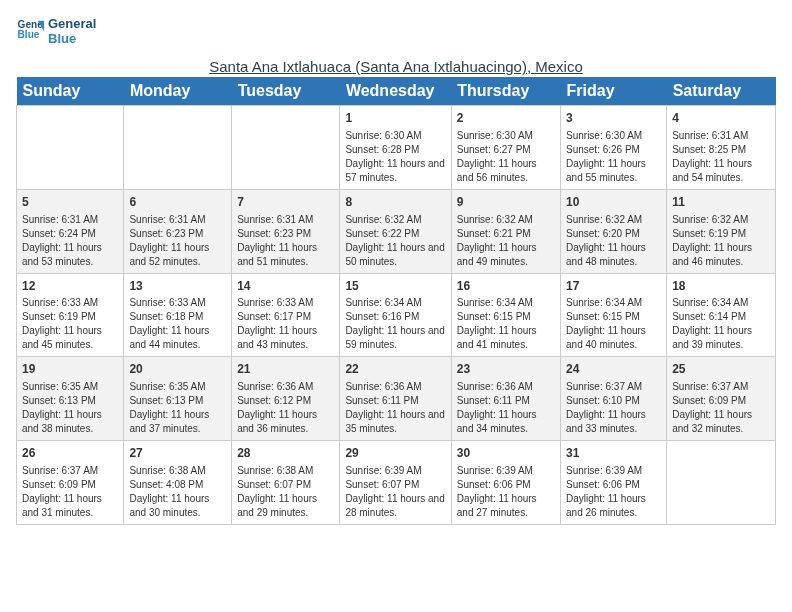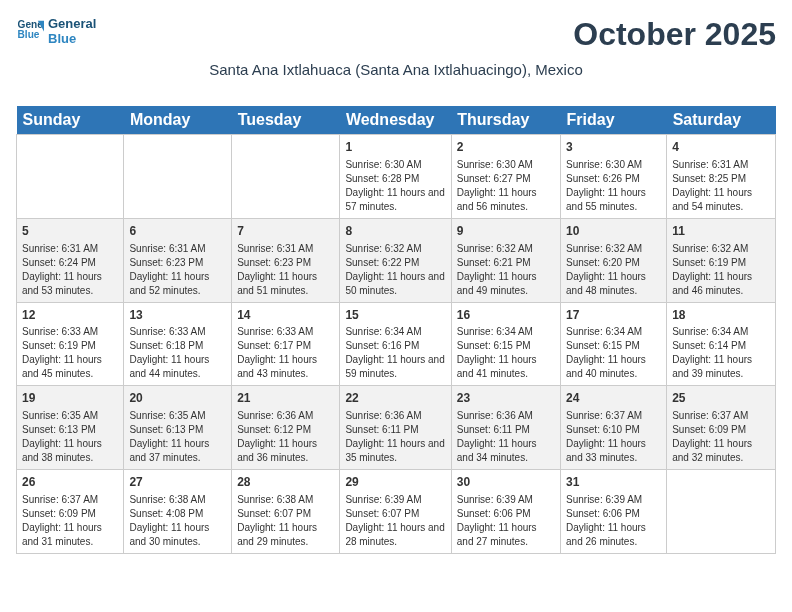--- a/index.html
+++ b/index.html
@@ -24,22 +24,23 @@
       text-align: right;
       font-size: 32px;
       font-weight: bold;
       color: #2c3e50;
       margin-bottom: 4px;
     }
     .location-title {
       text-align: center;
       font-size: 15px;
       color: #2c3e50;
-      margin-bottom: 28px;
+      margin-bottom: 2px;
       font-weight: normal;
+      text-decoration: underline;
     }
     .top-section {
       display: flex;
       justify-content: space-between;
       align-items: flex-start;
       margin-bottom: 4px;
     }
     table {
       width: 100%;
       border-collapse: collapse;
@@ -87,21 +88,20 @@
     <svg class="logo-icon" viewBox="0 0 36 36" xmlns="http://www.w3.org/2000/svg">
       <text x="2" y="16" font-size="13" font-weight="bold" fill="#1a5276">General</text>
       <text x="2" y="28" font-size="13" font-weight="bold" fill="#2e86c1">Blue</text>
       <polygon points="28,6 36,6 36,20" fill="#2e86c1"></polygon>
     </svg>
     <div>
       <div style="font-size:13px;font-weight:bold;color:#1a5276;">General</div>
       <div style="font-size:13px;font-weight:bold;color:#2e86c1;">Blue</div>
     </div>
   </div>
-  <div class="month-title">October 2025</div>
 </div>
 
 <div class="location-title">Santa Ana Ixtlahuaca (Santa Ana Ixtlahuacingo), Mexico</div>
 
 <table>
   <thead>
     <tr id="weekday-header">
         <th>Sunday</th>
         <th>Monday</th>
         <th>Tuesday</th>

